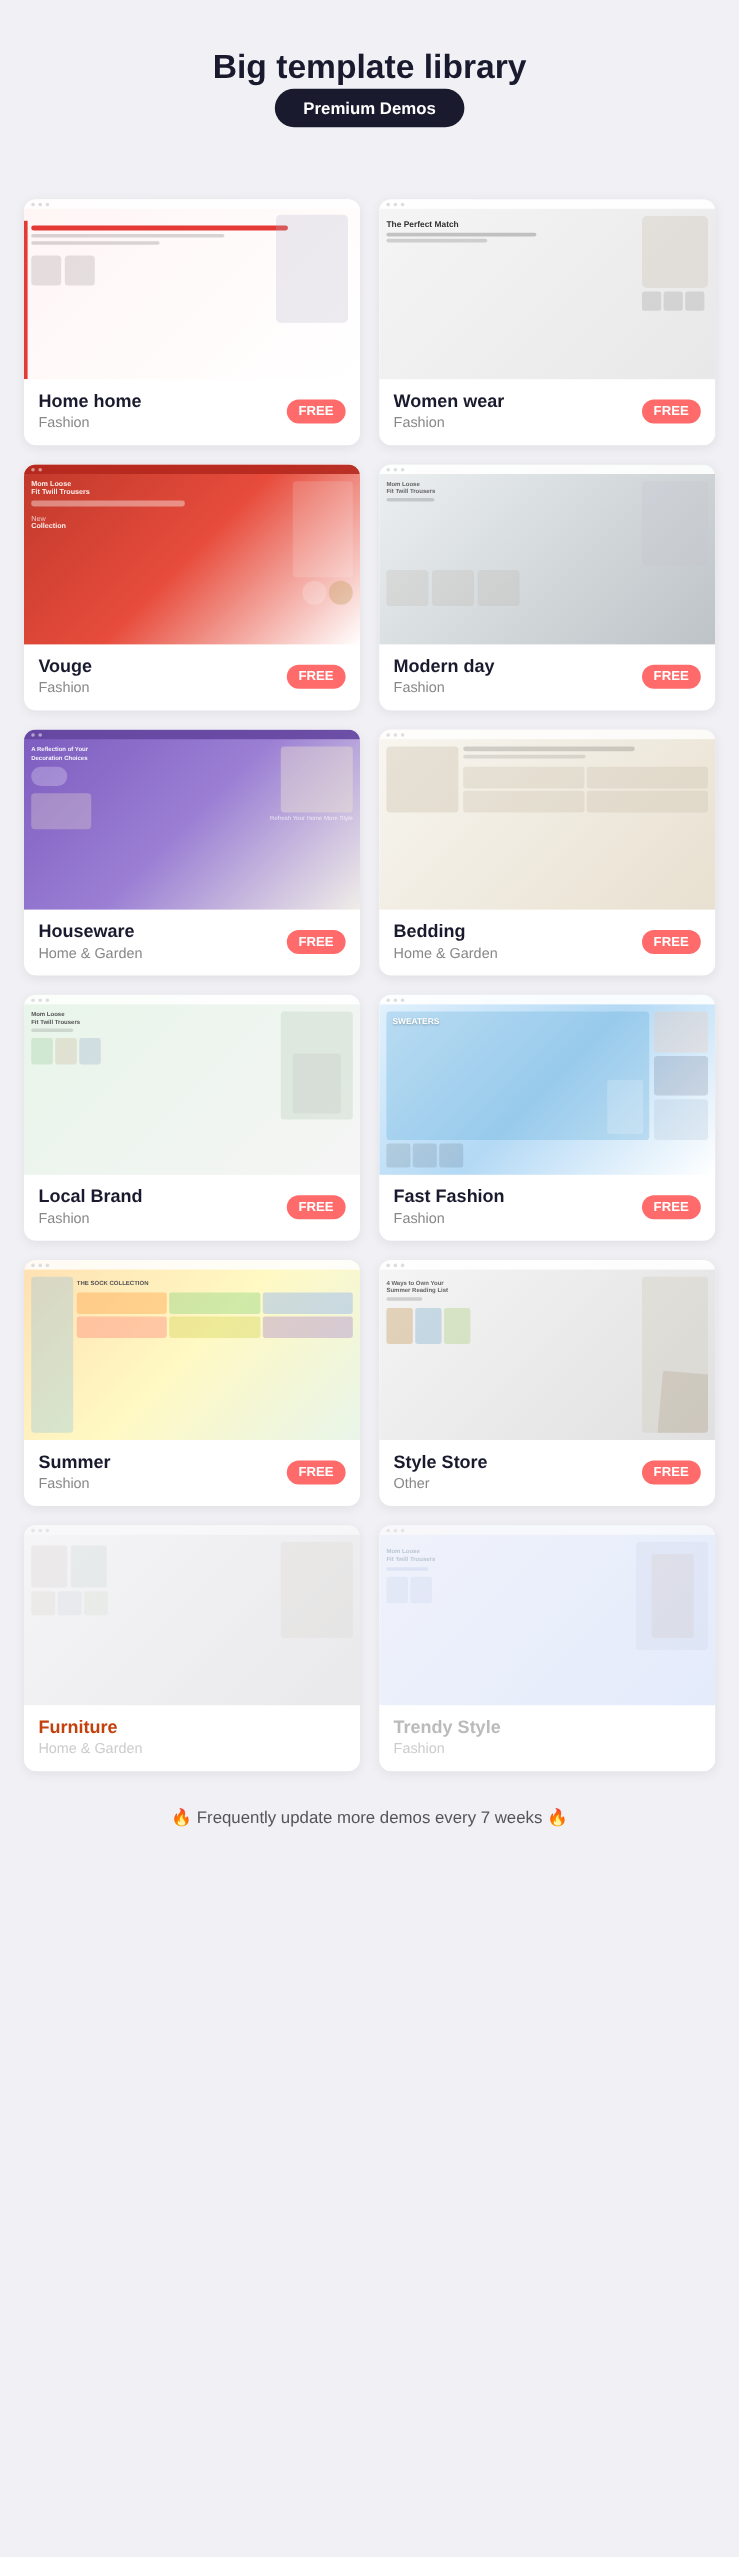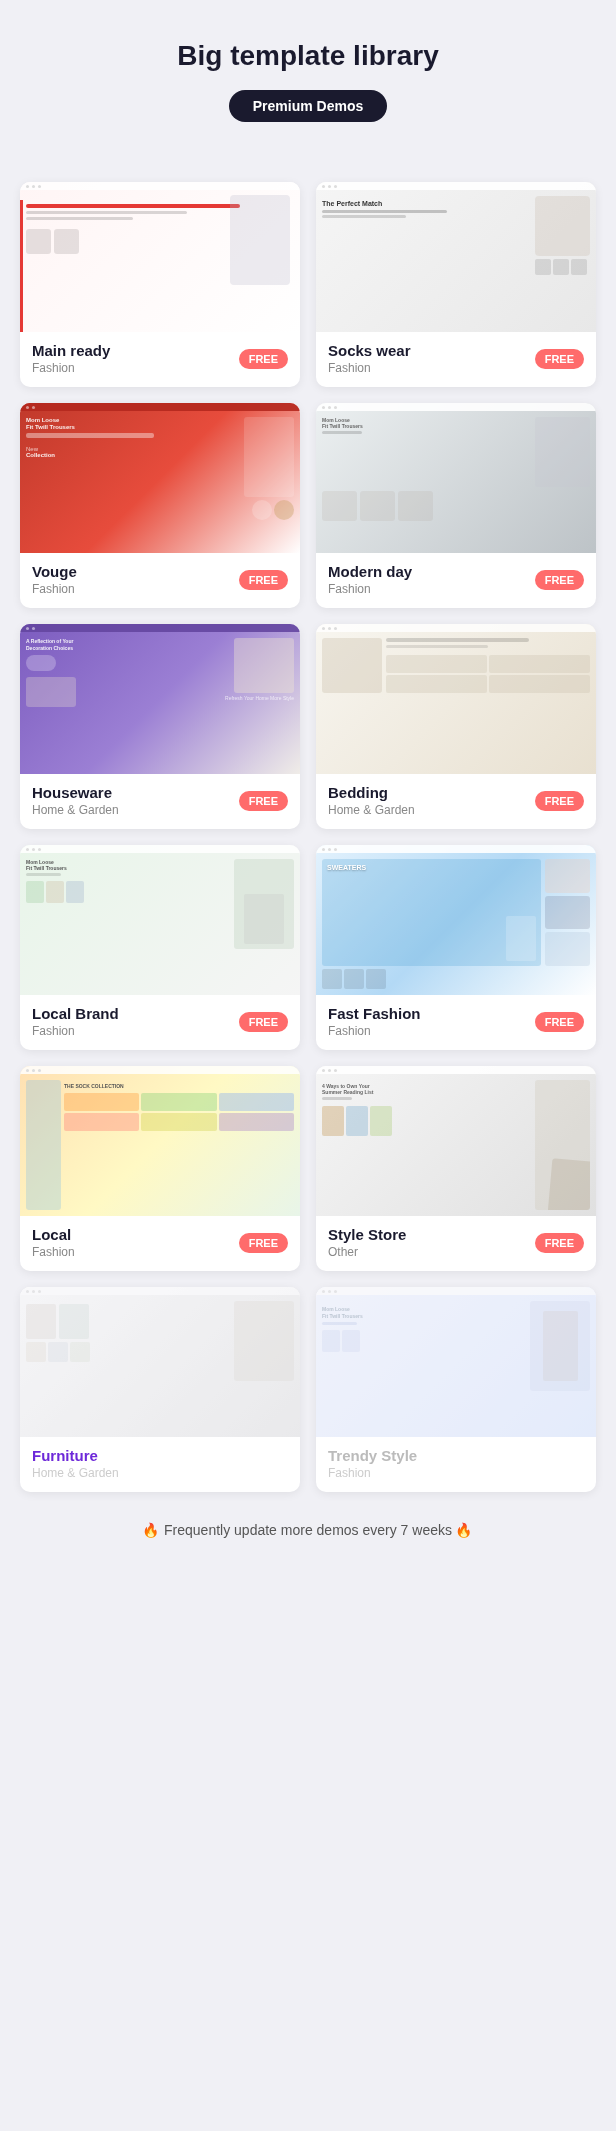--- a/index.html
+++ b/index.html
@@ -27,21 +27,21 @@
       -webkit-background-clip: text;
       -webkit-text-fill-color: transparent;
       background-clip: text;
       margin-bottom: 8px;
       letter-spacing: -2px;
     }
     .hero-title {
       font-size: 28px;
       font-weight: 800;
       color: #1a1a2e;
-      margin-bottom: 18px;
+      margin-bottom: 2px;
     }
     .premium-badge {
       display: inline-block;
       background: #1a1a2e;
       color: #fff;
       border-radius: 30px;
       padding: 8px 24px;
       font-size: 14px;
       font-weight: 600;
       margin-bottom: 20px;
@@ -272,21 +272,21 @@
                 <div class="mock-product" style="width:25px;height:25px;background:rgba(0,0,0,0.1); border-radius:3px;"></div>
                 <div class="mock-product" style="width:25px;height:25px;background:rgba(0,0,0,0.1); border-radius:3px;"></div>
               </div>
             </div>
             <div class="mock-image-rect" style="width:60px;height:90px;position:absolute;right:10px;top:5px;background:rgba(180,180,200,0.25);"></div>
           </div>
         </div>
       </div>
       <div class="template-info">
         <div>
-          <div class="template-name">Main ready</div>
+          <div class="template-name">Home home</div>
           <div class="template-cat">Fashion</div>
         </div>
         <span class="free-badge">FREE</span>
       </div>
     </div>
 
     <div class="template-card">
       <div class="template-thumb thumb-women-wear">
         <div class="mock-ui">
           <div class="mock-nav" style="background:rgba(255,255,255,0.9);">
@@ -306,21 +306,21 @@
                 <div style="width:16px;height:16px;background:rgba(0,0,0,0.1);border-radius:2px;"></div>
                 <div style="width:16px;height:16px;background:rgba(0,0,0,0.1);border-radius:2px;"></div>
                 <div style="width:16px;height:16px;background:rgba(0,0,0,0.1);border-radius:2px;"></div>
               </div>
             </div>
           </div>
         </div>
       </div>
       <div class="template-info">
         <div>
-          <div class="template-name">Socks wear</div>
+          <div class="template-name">Women wear</div>
           <div class="template-cat">Fashion</div>
         </div>
         <span class="free-badge">FREE</span>
       </div>
     </div>
 
     <div class="template-card">
       <div class="template-thumb thumb-vouge">
         <div class="mock-ui">
           <div class="mock-nav" style="background:rgba(180,40,30,0.9);">
@@ -544,21 +544,21 @@
                   <div style="height:18px;background:rgba(200,200,50,0.3);border-radius:2px;"></div>
                   <div style="height:18px;background:rgba(150,100,200,0.3);border-radius:2px;"></div>
                 </div>
               </div>
             </div>
           </div>
         </div>
       </div>
       <div class="template-info">
         <div>
-          <div class="template-name">Local</div>
+          <div class="template-name">Summer</div>
           <div class="template-cat">Fashion</div>
         </div>
         <span class="free-badge">FREE</span>
       </div>
     </div>
 
     <div class="template-card">
       <div class="template-thumb thumb-book-store">
         <div class="mock-ui">
           <div class="mock-nav" style="background:rgba(255,255,255,0.9);">
@@ -614,21 +614,21 @@
                 <div style="width:20px;height:20px;background:rgba(190,200,210,0.3);border-radius:2px;"></div>
                 <div style="width:20px;height:20px;background:rgba(200,210,190,0.3);border-radius:2px;"></div>
               </div>
             </div>
             <div style="width:60px;height:80px;background:rgba(200,190,175,0.25);border-radius:3px;"></div>
           </div>
         </div>
       </div>
       <div class="template-info">
         <div>
-          <div class="template-name" style="color:#6d28d9;">Furniture</div>
+          <div class="template-name" style="color:#c2410c;">Furniture</div>
           <div class="template-cat" style="color:#ccc;">Home &amp; Garden</div>
         </div>
       </div>
     </div>
 
     <div class="template-card locked">
       <div class="template-thumb thumb-premium2">
         <div class="mock-ui">
           <div class="mock-nav" style="background:rgba(255,255,255,0.85);">
             <div class="mock-dot"></div>

